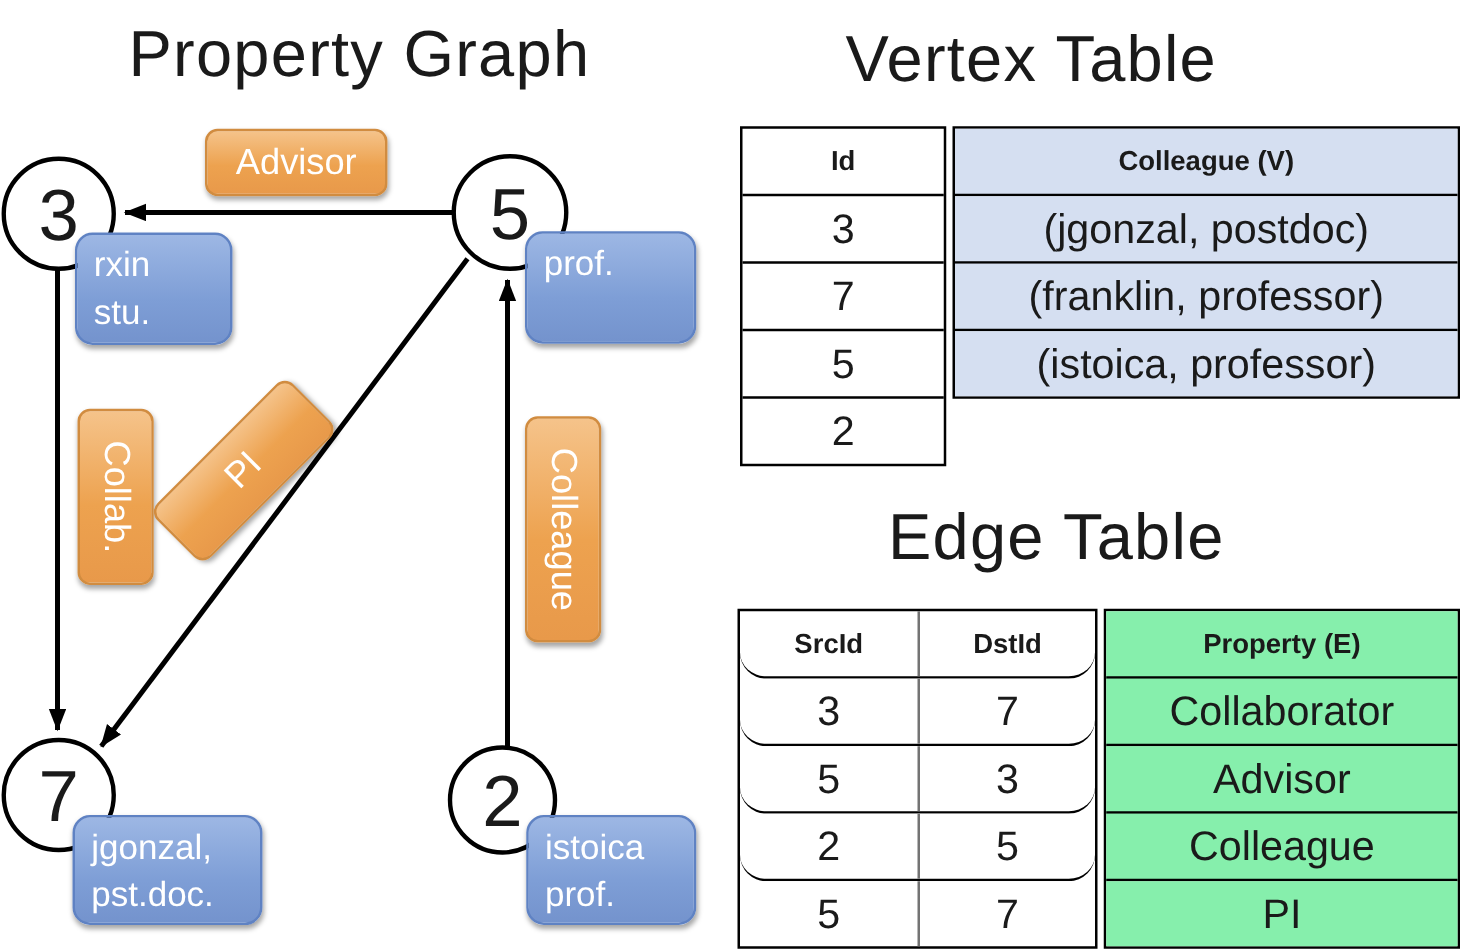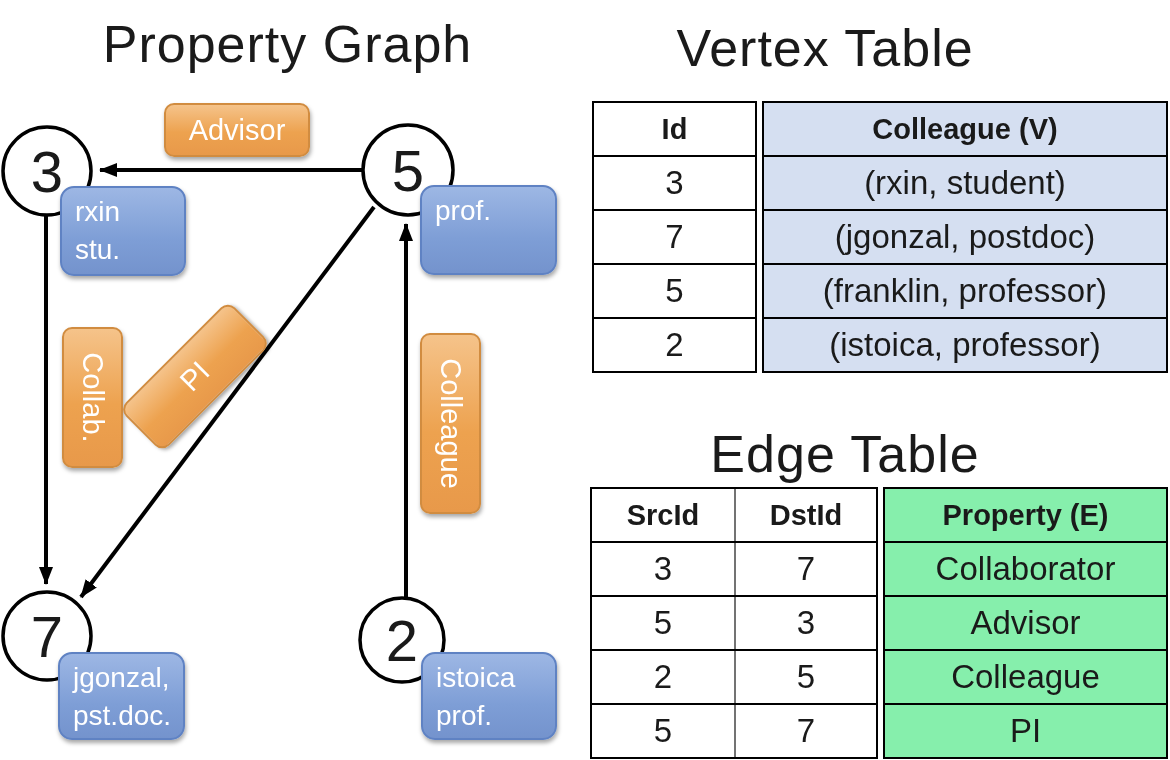--- a/index.html
+++ b/index.html
@@ -31,24 +31,24 @@
         border:2px solid #5f82c3;color:#fff;font-size:28px;line-height:38px;
         padding:5px 0 0 13px;box-sizing:border-box;
         box-shadow:1px 3px 4px rgba(0,0,0,0.35);}
   .vbox span{display:block;}
 
   
   .tblock{position:absolute;border:2px solid #000;box-sizing:border-box;background:#fff;z-index:2;}
   .trow{height:52px;border-bottom:2px solid #000;display:flex;align-items:center;justify-content:center;
         font-size:33px;box-sizing:content-box;}
   .trow:last-child{border-bottom:none;}
-  .trow.hdr{font-weight:700;font-size:29px;}
+  .trow.hdr{font-weight:700;font-size:22px;}
   .blue .trow{background:#d5dff1;}
   .tan .trow{background:#86efac;}
-  .twocol .trow{padding:0;}
+  .twocol .trow{padding:0;border-radius:21px;}
   .twocol .cell{width:50%;height:100%;display:flex;align-items:center;justify-content:center;}
   .twocol .cell.right{border-left:2px solid #737373;box-sizing:border-box;}
 </style>
 </head>
 <body>
 
 <div class="abs big-title" style="left:0;top:14px;width:575px;">Property Graph</div>
 
 <svg id="graph-svg" viewBox="0 0 580 760">
   <defs>
@@ -91,21 +91,21 @@
 
 <div class="vbox" style="left:60px;top:186px;width:126px;height:90px;">
   <span>rxin</span>
   <span>stu.</span>
 </div>
 
 <div class="vbox" style="left:420px;top:185px;width:137px;height:90px;">
   <span>prof.</span>
 </div>
 
-<div class="vbox" style="left:58px;top:652px;width:127px;height:88px;">
+<div class="vbox" style="left:58px;top:652px;width:152px;height:88px;">
   <span>jgonzal,</span>
   <span>pst.doc.</span>
 </div>
 
 <div class="vbox" style="left:421px;top:652px;width:136px;height:88px;">
   <span>istoica</span>
   <span>prof.</span>
 </div>
 
 <div class="abs big-title" style="left:545px;top:18px;width:560px;">Vertex Table</div>
@@ -113,27 +113,26 @@
 <div class="tblock" style="left:592px;top:101px;width:165px;">
   <div class="trow hdr">Id</div>
   <div class="trow">3</div>
   <div class="trow">7</div>
   <div class="trow">5</div>
   <div class="trow">2</div>
 </div>
 
 <div class="tblock blue" style="left:762px;top:101px;width:406px;">
   <div class="trow hdr">Colleague (V)</div>
-  <div class="trow">(rxin, student)</div>
   <div class="trow">(jgonzal, postdoc)</div>
   <div class="trow">(franklin, professor)</div>
   <div class="trow">(istoica, professor)</div>
 </div>
 
-<div class="abs big-title" style="left:565px;top:400px;width:560px;margin-top:24px;">Edge Table</div>
+<div class="abs big-title" style="left:565px;top:400px;width:560px;">Edge Table</div>
 
 <div class="tblock twocol" style="left:590px;top:487px;width:288px;">
   <div class="trow hdr">
     <div class="cell">SrcId</div>
     <div class="cell right">DstId</div>
   </div>
   <div class="trow">
     <div class="cell">3</div>
     <div class="cell right">7</div>
   </div>

